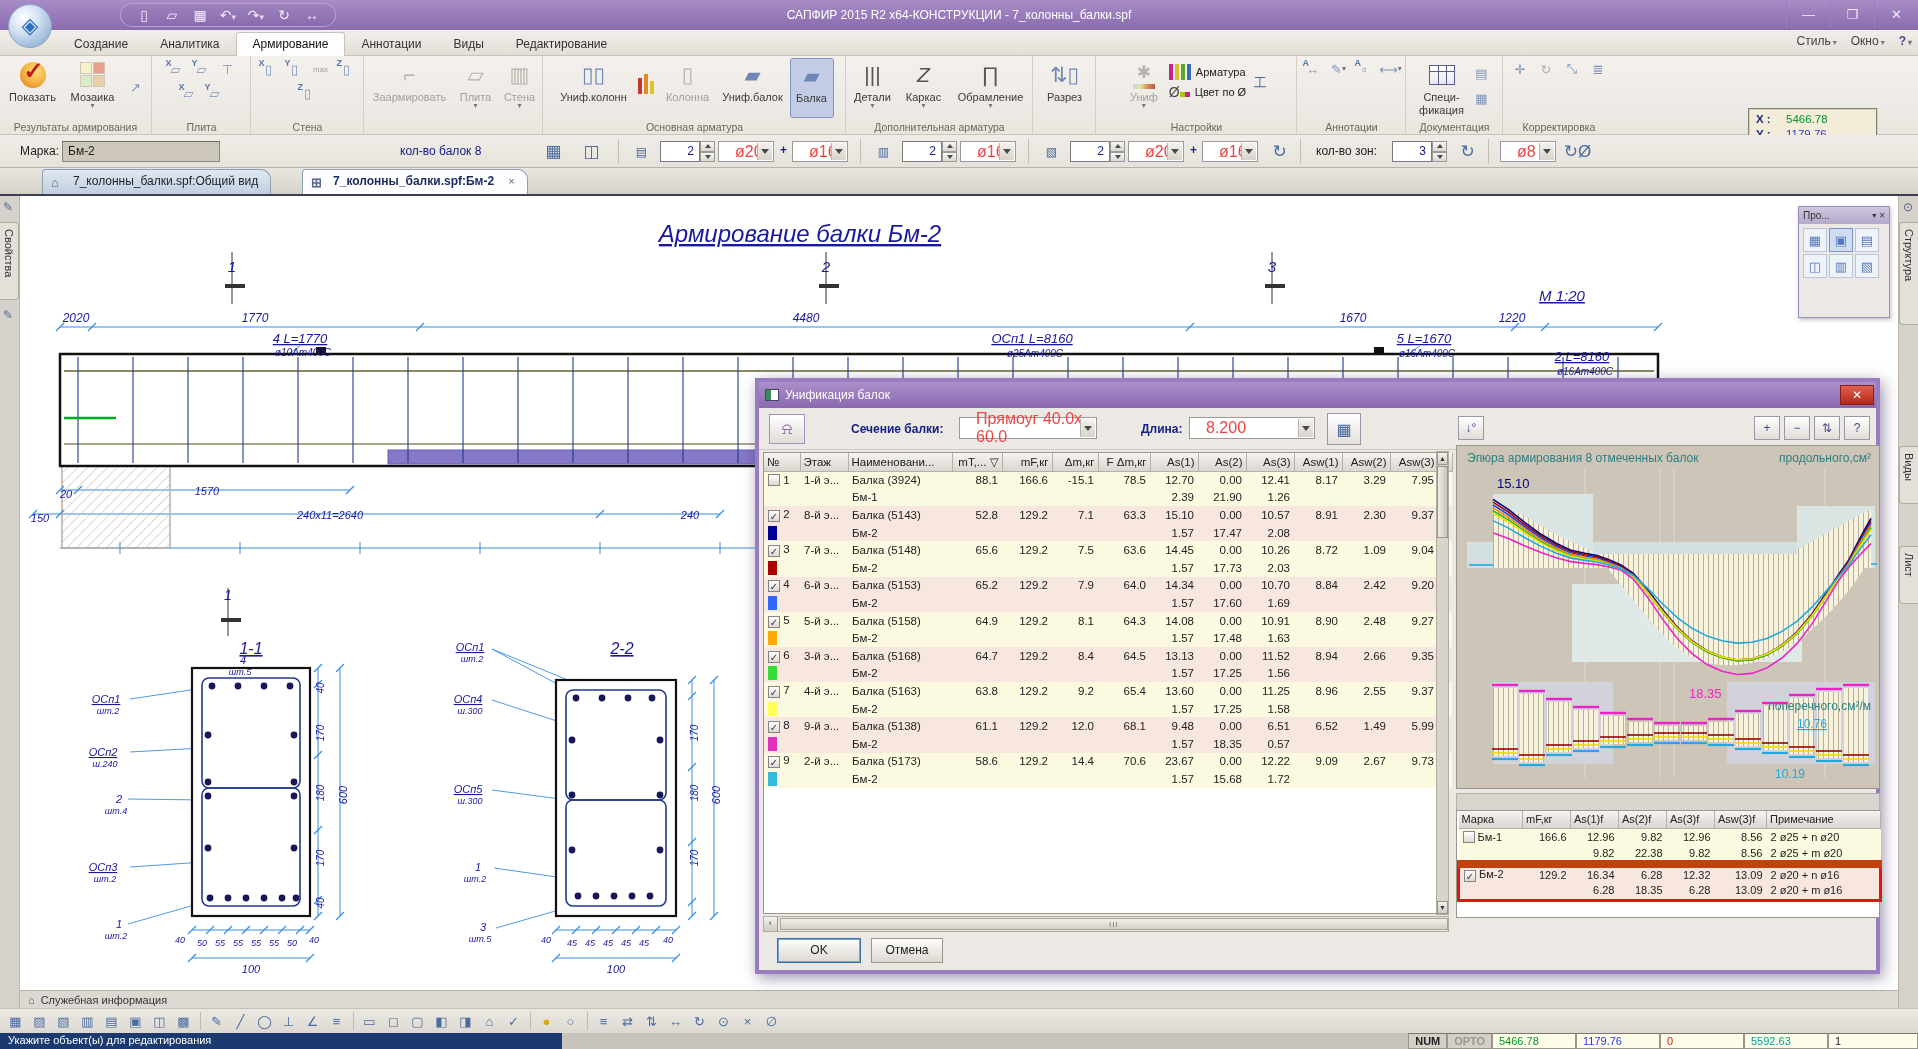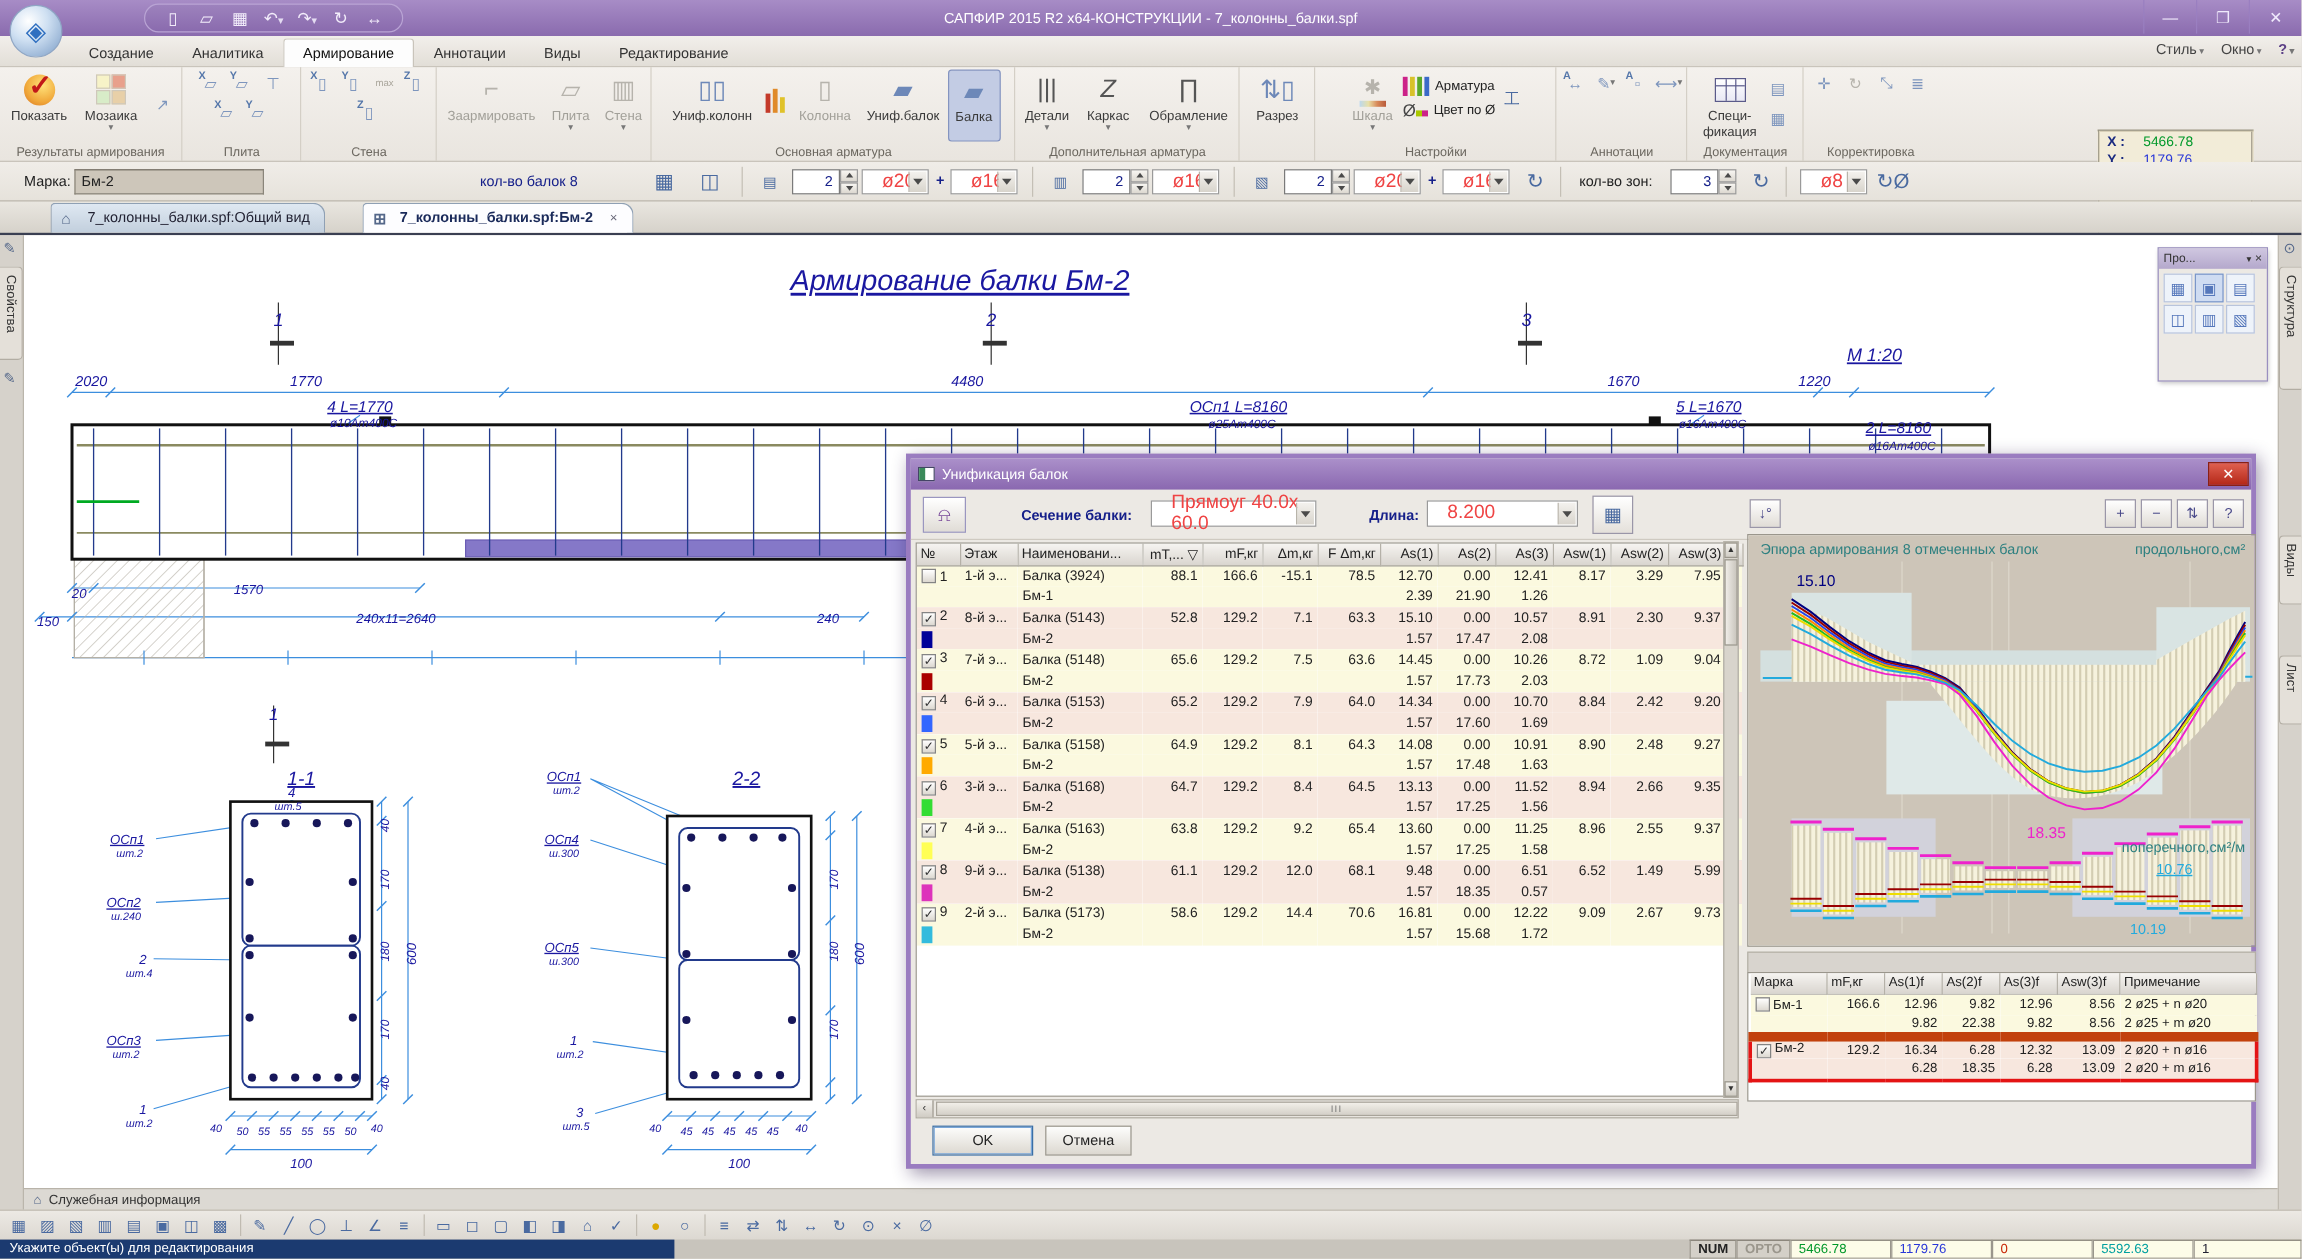--- a/index.html
+++ b/index.html
@@ -313,21 +313,21 @@
     </div>
   </div>
 
   <div class="rgroup" style="left:1097px;width:200px">
     <div class="rbtns">
       <div class="bigbtn gray" style="width:46px">
         <div class="icn gray gearwrap">
             <span style="font-size:17px">✱</span>
             <span class="colorstrip"></span>
           </div>
-        <div class="blabel">Шкала</div>
+        <div class="blabel">Униф</div>
           <div class="dd">▾</div>
       </div>
       <div style="display:flex;flex-direction:column;gap:4px;margin-top:6px">
         <div style="display:flex;align-items:center;gap:5px">
           <span class="colbars" style="height:16px">
               <i style="height:16px;background:#cc2288"></i>
               <i style="height:16px;background:#d8c22a"></i>
               <i style="height:16px;background:#5aa82a"></i>
               <i style="height:16px;background:#3a6ac8"></i>
             </span>
@@ -1153,21 +1153,21 @@
             <td></td>
           </tr>
           <tr class="yellow">
             <td><span class="cb">✓</span> 9</td>
             <td>2-й э...</td>
             <td>Балка (5173)</td>
             <td class="num">58.6</td>
             <td class="num">129.2</td>
             <td class="num">14.4</td>
             <td class="num">70.6</td>
-            <td class="num">16.81</td>
+            <td class="num">23.67</td>
             <td class="num">0.00</td>
             <td class="num">12.22</td>
             <td class="num">9.09</td>
             <td class="num">2.67</td>
             <td class="num">9.73</td>
             <td></td>
           </tr>
           <tr class="yellow">
             <td><span class="swatch" style="background: rgb(51, 187, 221);"></span></td>
             <td></td>

